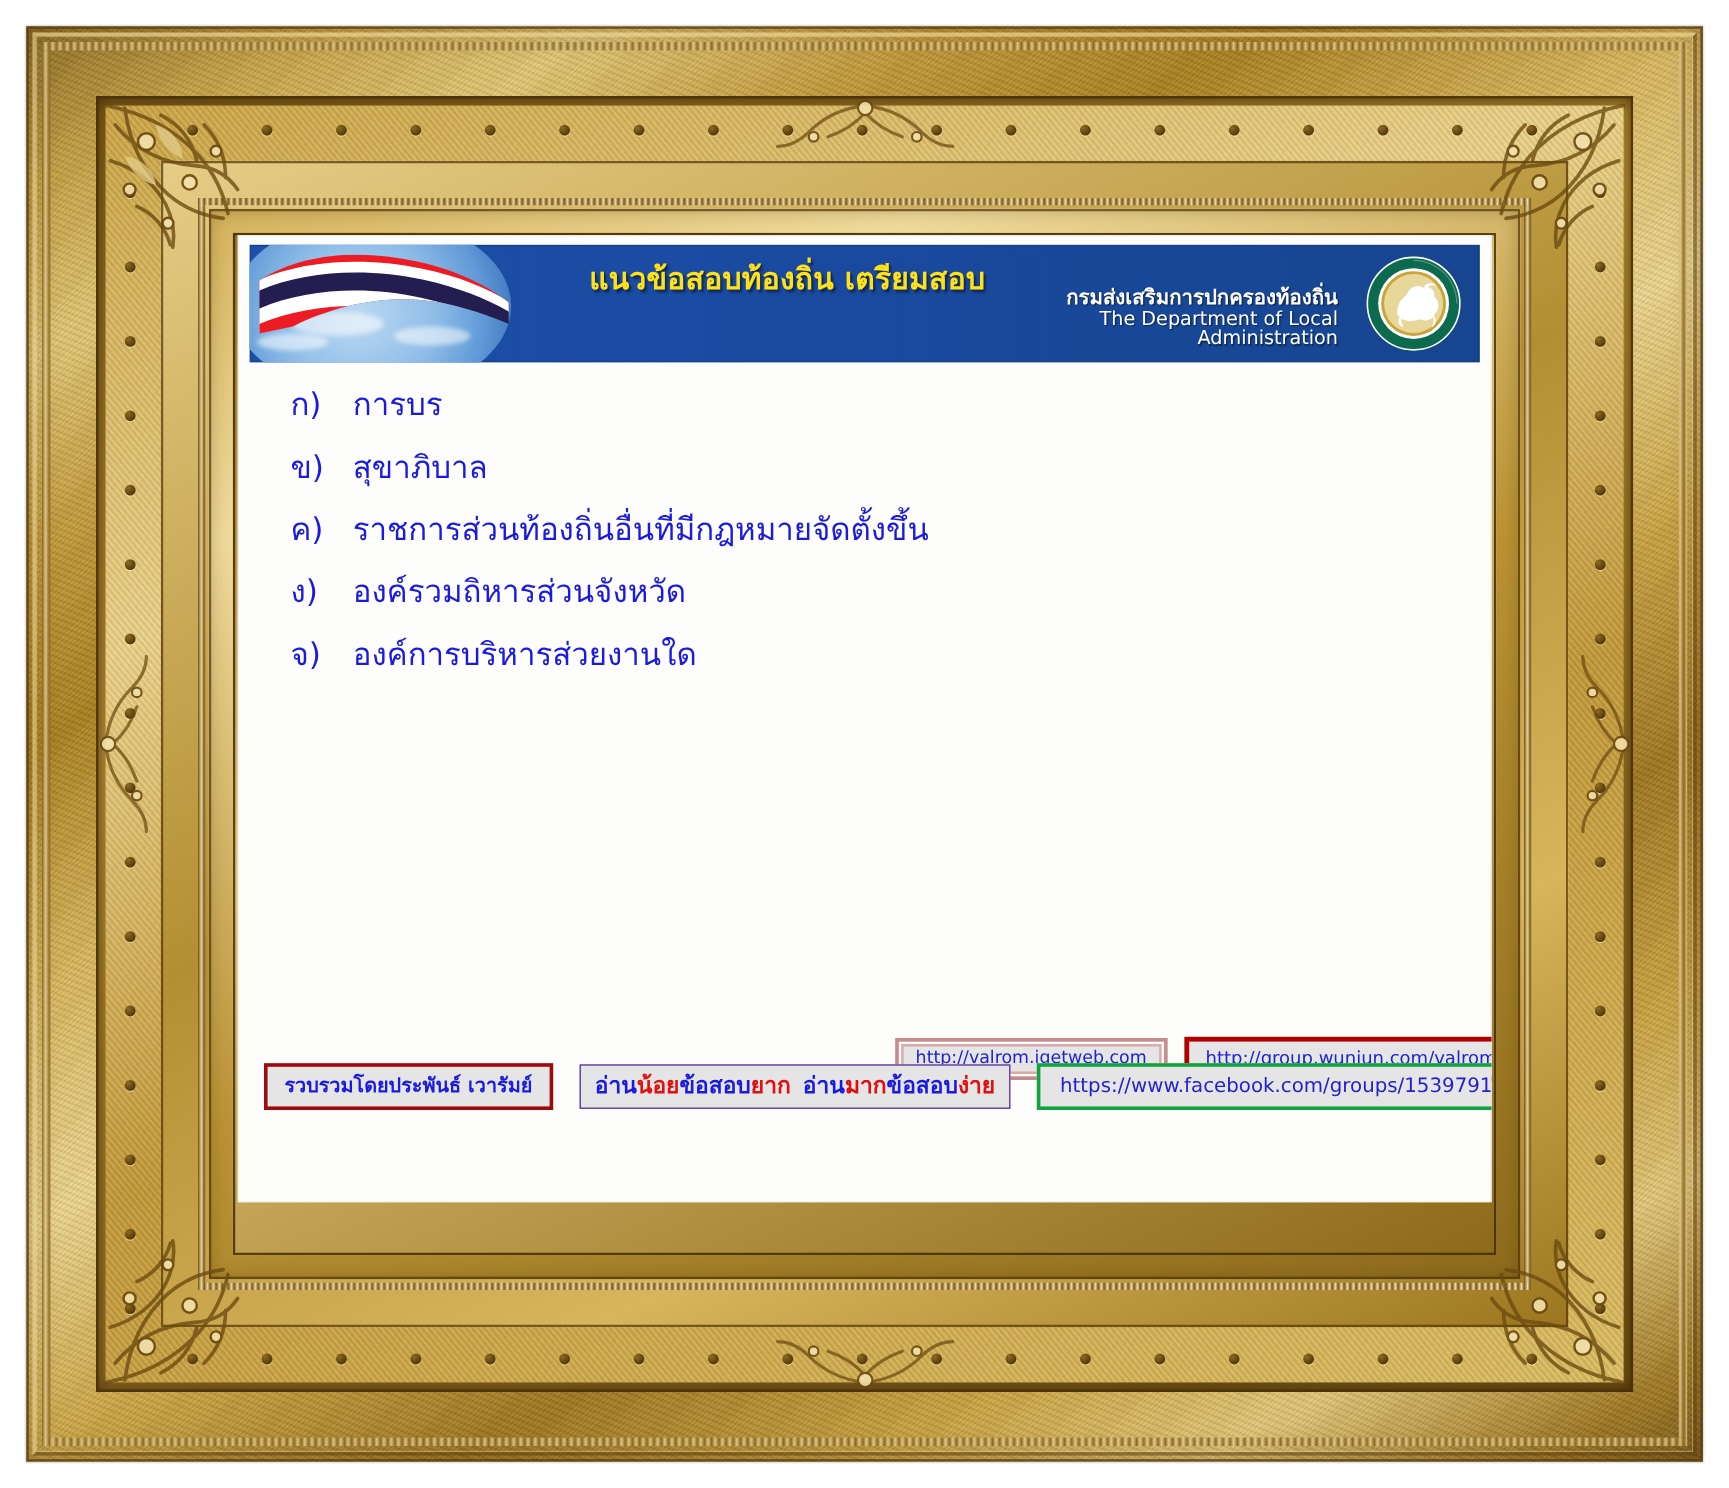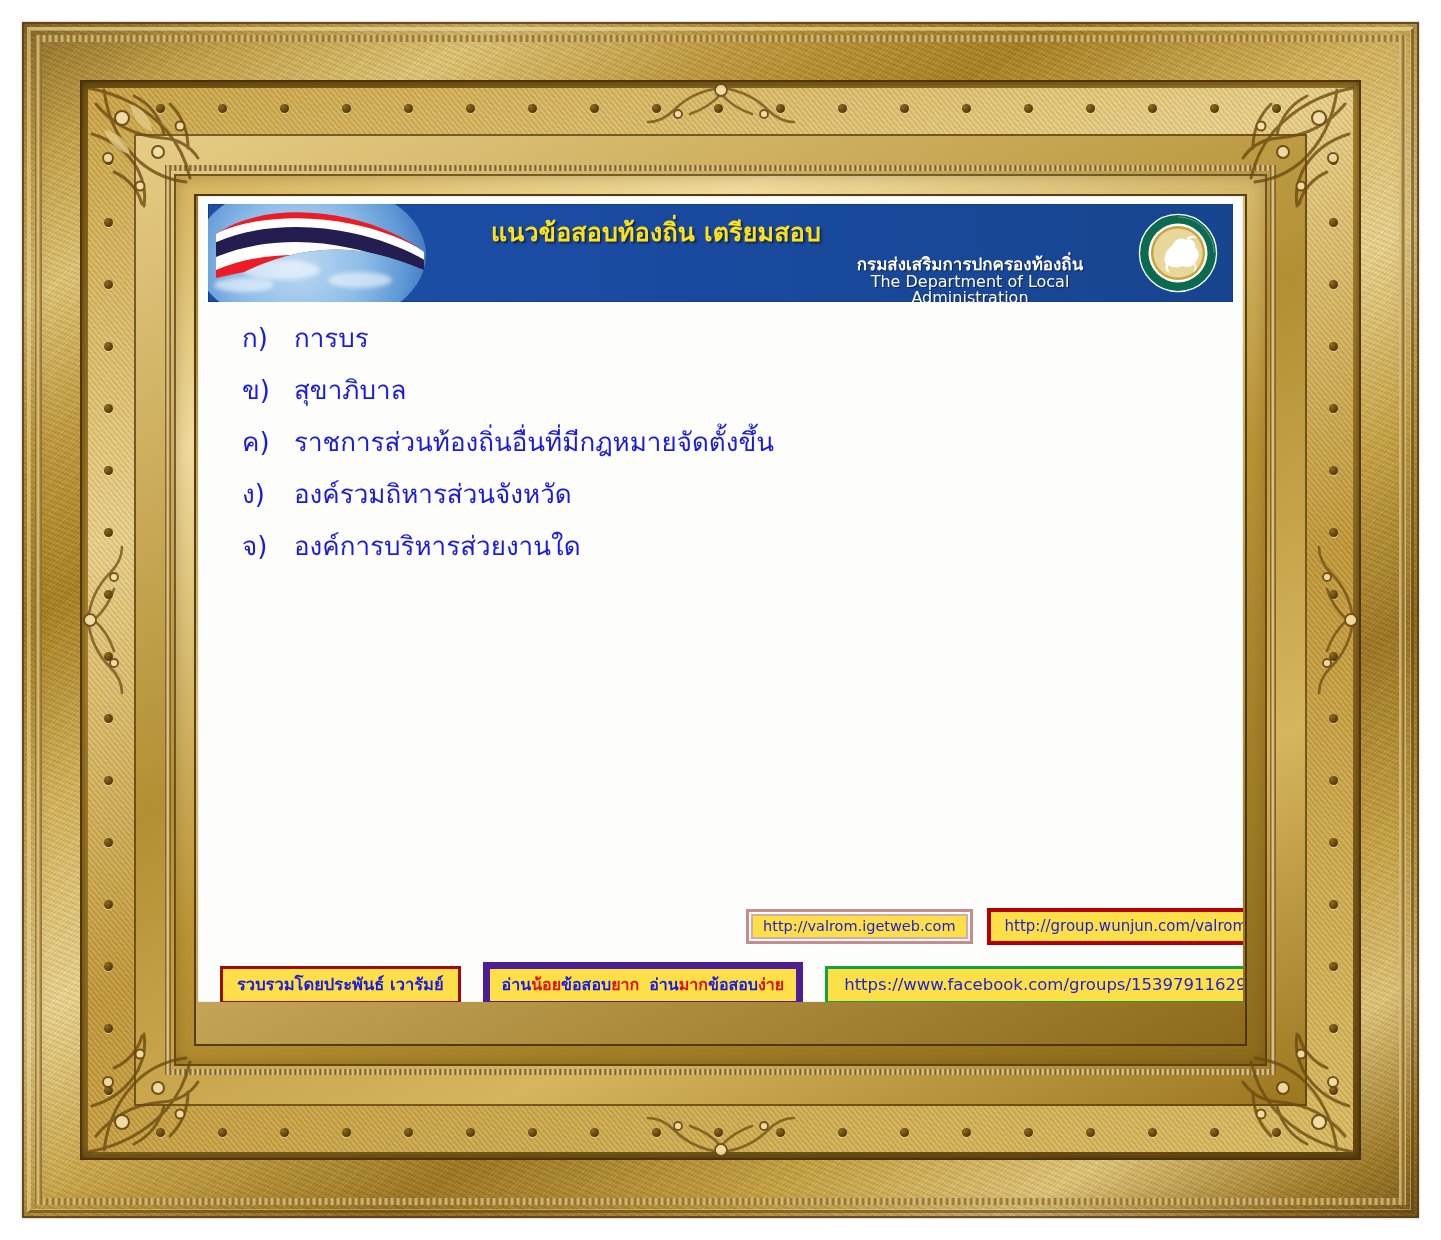--- a/index.html
+++ b/index.html
@@ -218,23 +218,22 @@
     line-height: 42px;
     text-align: center;
     text-shadow: 1px 1px 0 #0b2a5e, 2px 2px 2px rgba(0,0,0,0.45);
     letter-spacing: 0.2px;
   }
   .dept {
     position: absolute;
     right: 118px;
     top: 34px;
     width: 290px;
-    text-align: center;
+    text-align: right;
     color: #ffffff;
-    margin-top: 16px;
   }
   .dept .th {
     font-size: 17px;
     font-weight: bold;
     line-height: 20px;
     text-shadow: 1px 1px 1px rgba(0,0,0,0.5);
   }
   .dept .en {
     font-size: 16px;
     line-height: 16px;
@@ -282,31 +281,30 @@
     display: flex;
     align-items: center;
   }
   .row-upper {
     left: 548px;
     top: 668px;
     gap: 14px;
   }
   .row-lower {
     left: 22px;
-    top: 722px;
+    top: 690px;
     gap: 22px;
   }
   .lbox {
-    background: #fde047;
+    background: #e5e5e5;
     display: flex;
     align-items: center;
     justify-content: center;
     box-sizing: border-box;
     white-space: nowrap;
-    margin-top: 44px;
   }
   .lbox .label { line-height: 1; }
 
   .box-valrom {
     border: 3px solid #c98c8c;
     box-shadow: inset 0 0 0 2px #ffffff, inset 0 0 0 4px #dca9a9;
     padding: 7px 14px;
     color: #2222cc;
     font-size: 14.5px;
   }
@@ -317,23 +315,23 @@
     font-size: 15px;
   }
   .box-author {
     border: 3px solid #9e0b0b;
     padding: 8px 14px;
     color: #1a1ae0;
     font-size: 16.5px;
     font-weight: bold;
   }
   .box-advice {
-    border: 7px solid #4c1d95;
+    border: 1px solid #4c1d95;
     padding: 8px 12px;
-    font-size: 16px;
+    font-size: 19px;
     font-weight: bold;
   }
   .box-advice .b { color: #1a1ae0; }
   .box-advice .r { color: #e01010; }
   .box-advice .sp { display: inline-block; width: 10px; }
   .box-fb {
     border: 3px solid #11a33f;
     padding: 8px 16px;
     color: #2222cc;
     font-size: 16.5px;

